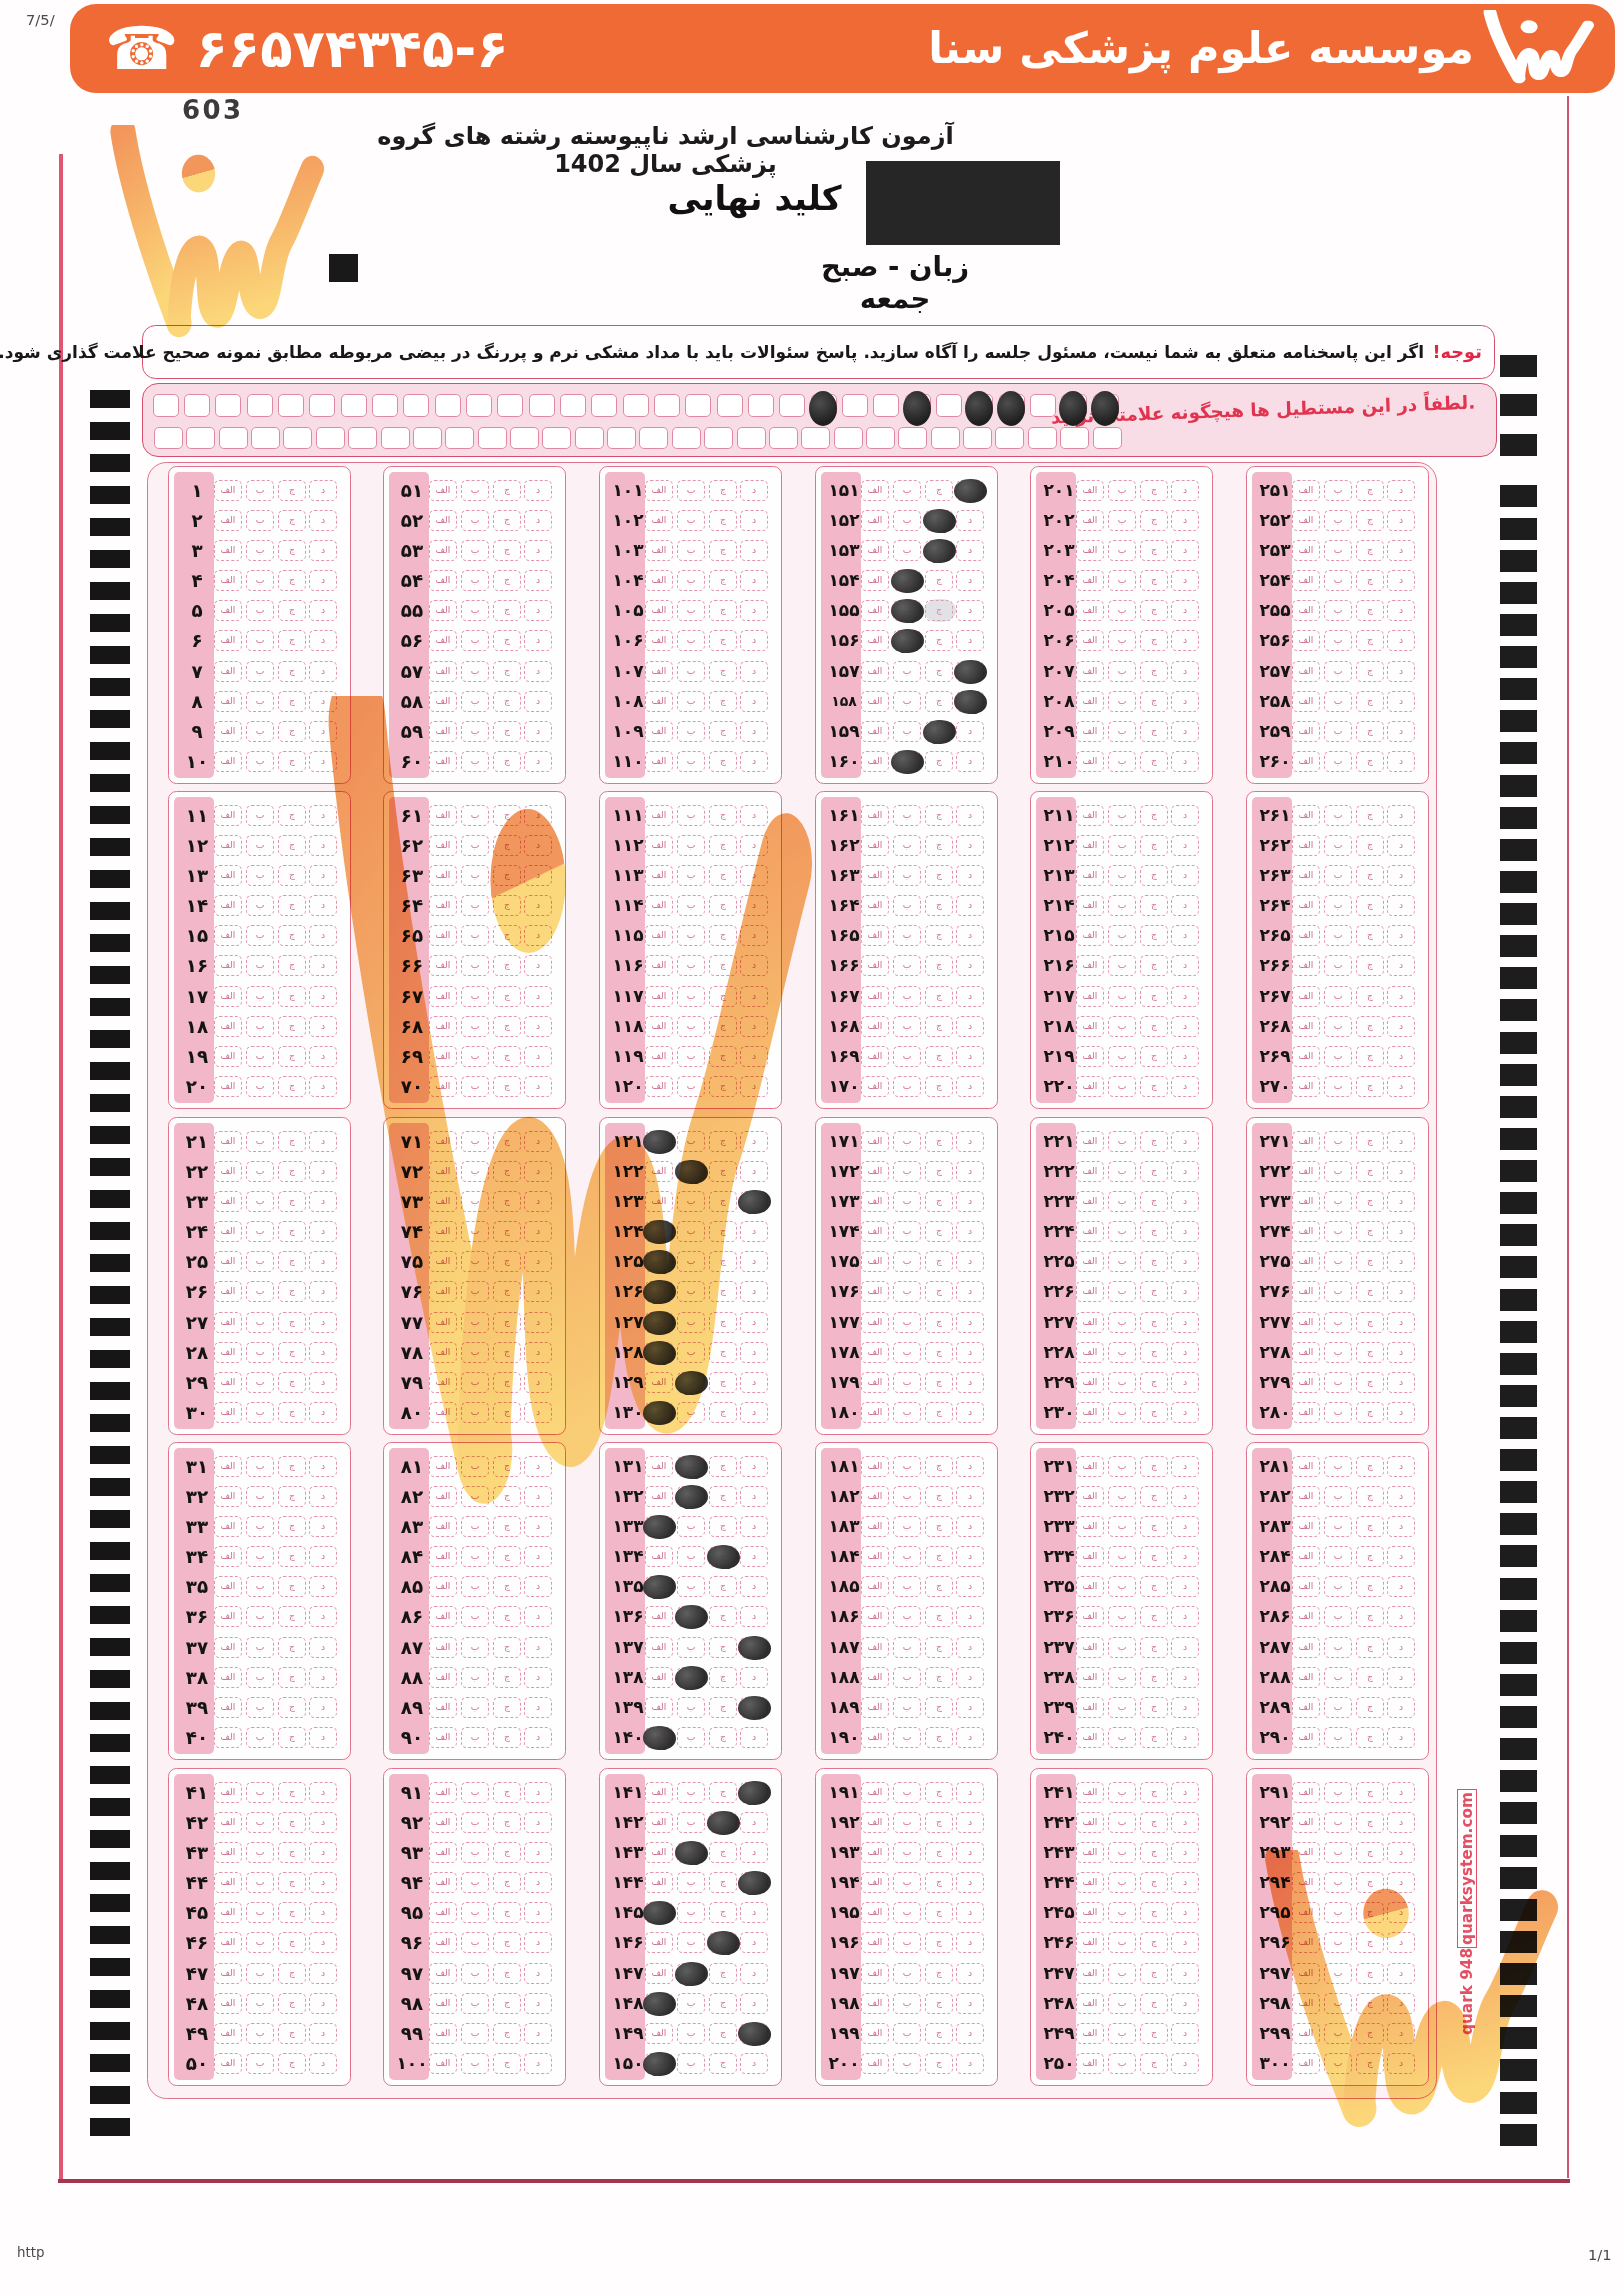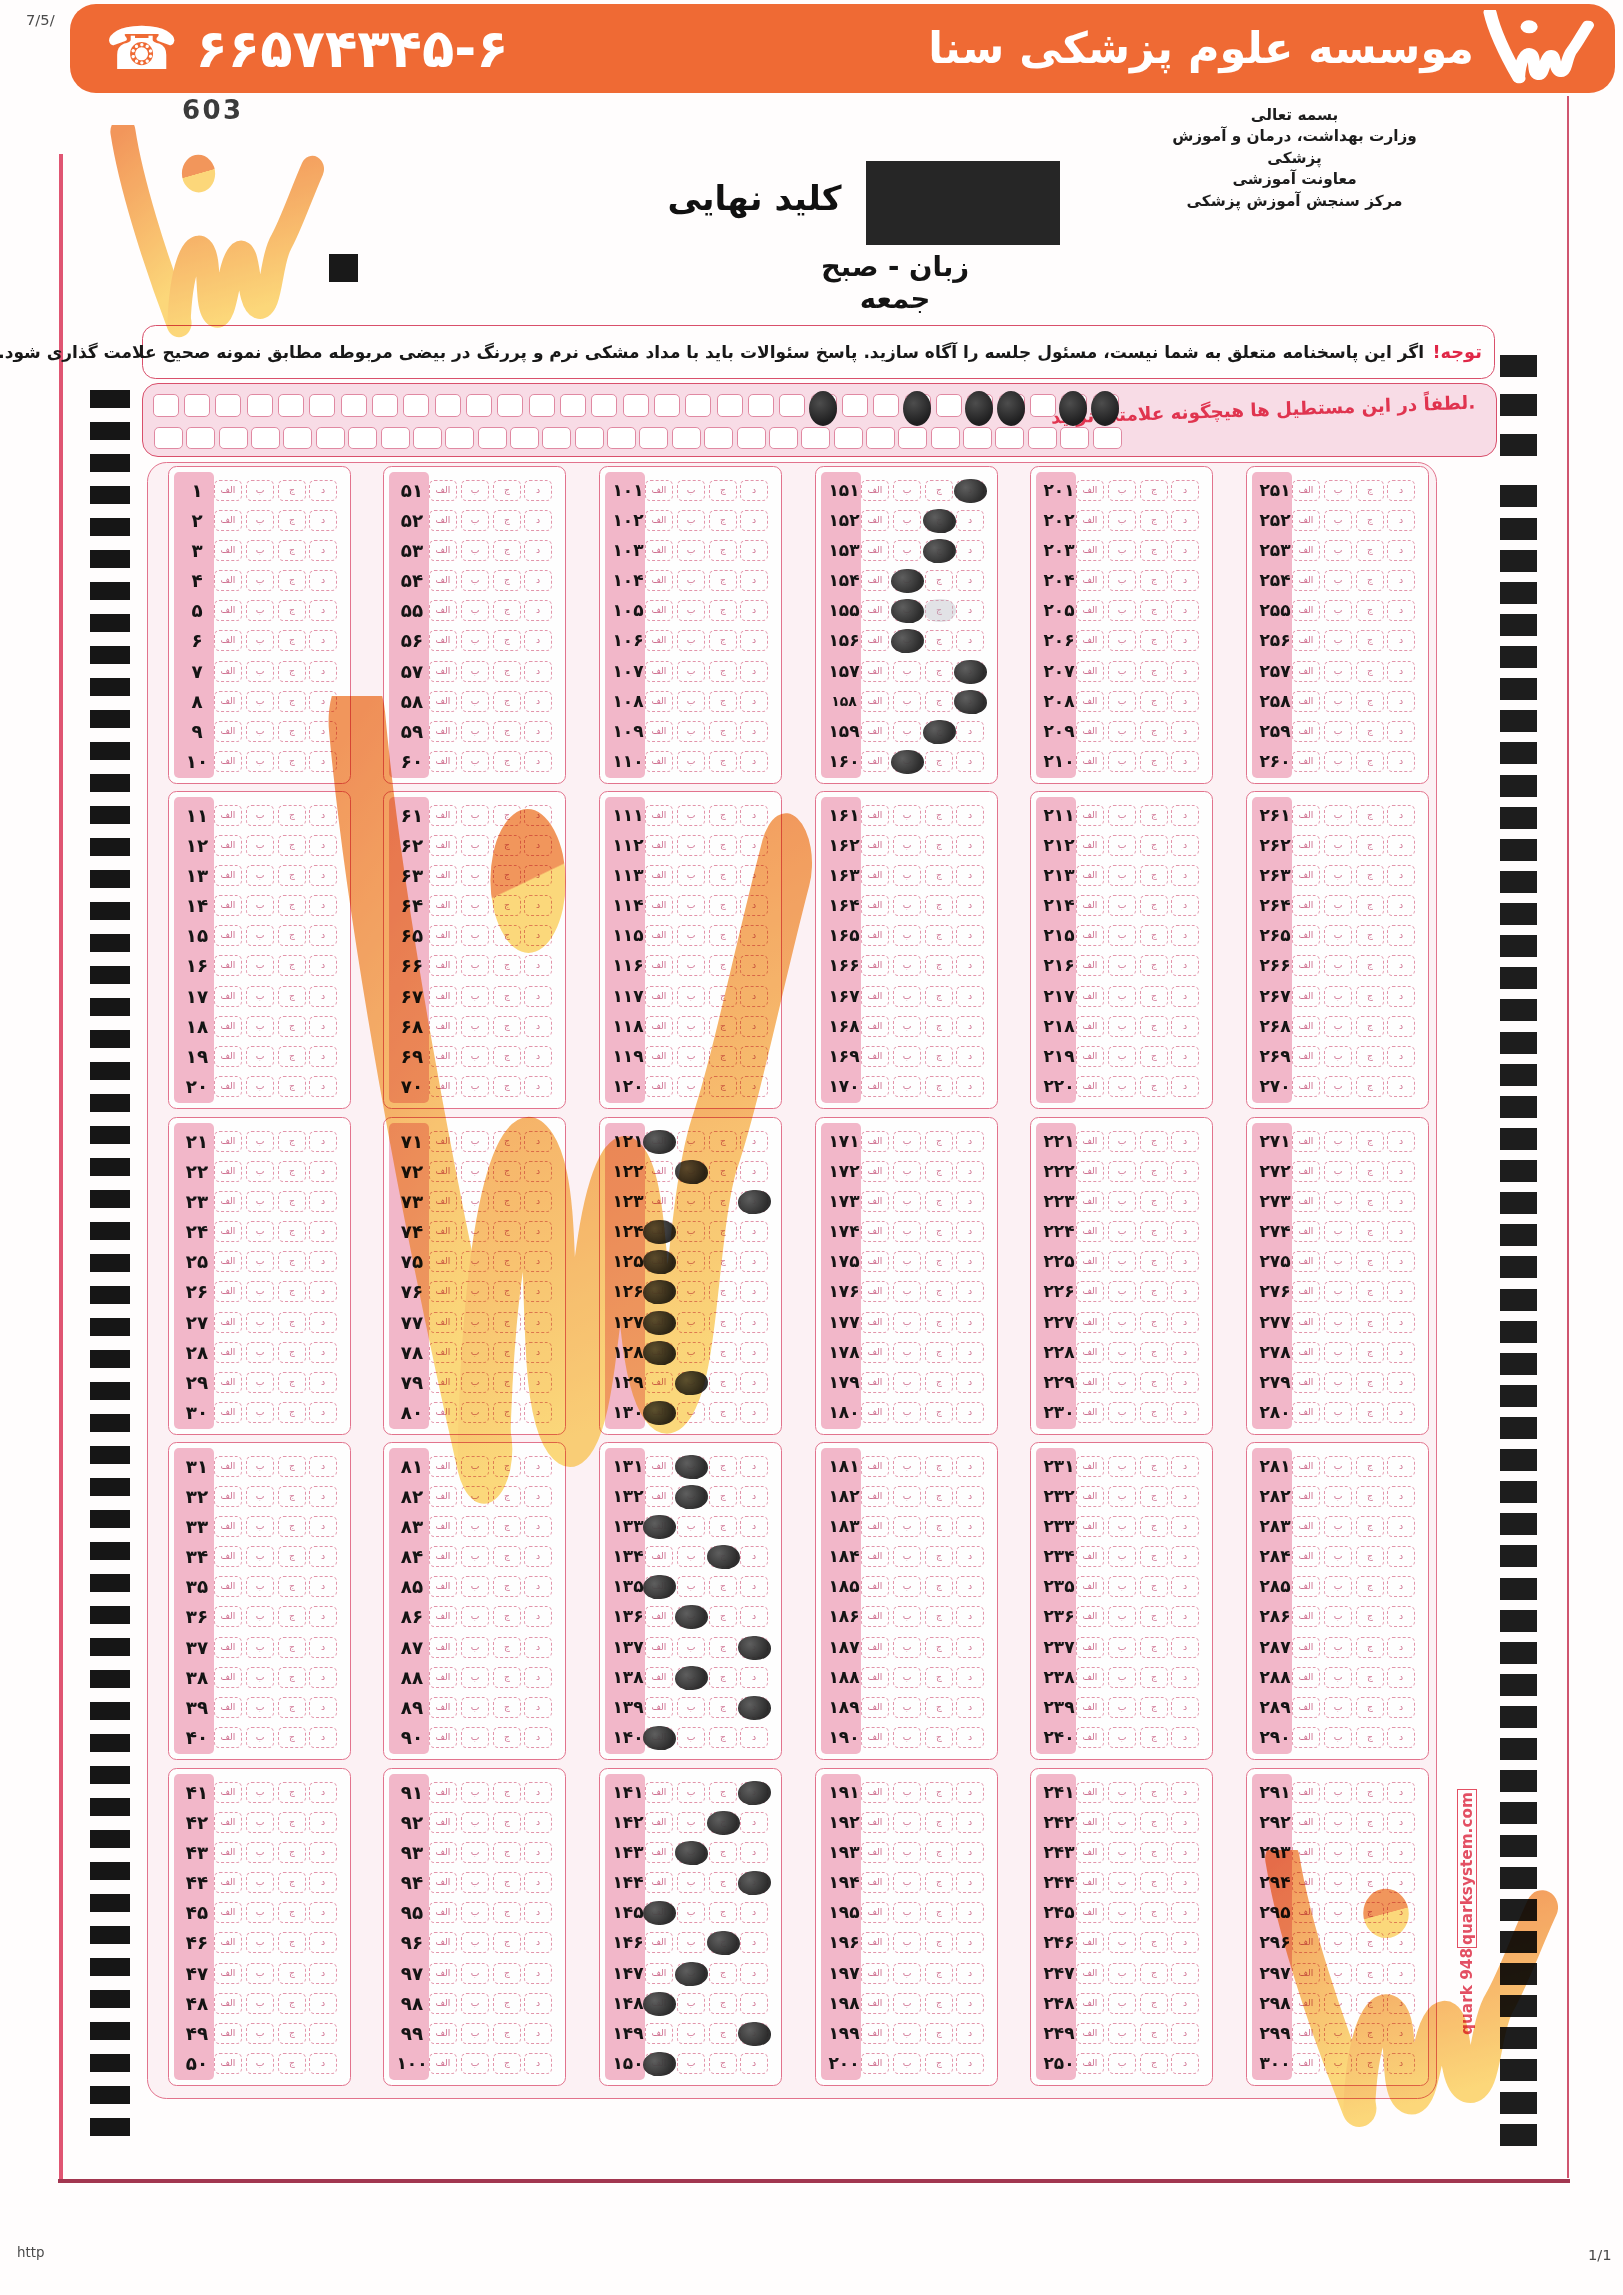--- a/index.html
+++ b/index.html
@@ -99,26 +99,21 @@
     <svg class="logo-svg" width="120" height="76" viewBox="0 0 120 100" preserveAspectRatio="none" style="margin-right:21px;">
         <use href="#sig" stroke="#ffffff"></use>
       </svg>
   </div>
 
   <div class="vline" style="left:59px;top:154px;width:4.3px;height:2025px;"></div>
   <div class="vline" style="left:1567px;top:96px;width:2.4px;height:2082px;background:#d05570;"></div>
   <div id="maroon-line"></div>
 
   <div class="abs" id="form-code">603</div>
-  <div class="abs rtl" id="ministry">
-      <div>بسمه تعالی</div>
-      <div>وزارت بهداشت، درمان و آموزش پزشکی</div>
-      <div>معاونت آموزشی</div>
-      <div>مرکز سنجش آموزش پزشکی</div>
-    </div>
+  <div class="abs rtl" id="exam-title">آزمون کارشناسی ارشد ناپیوسته رشته های گروه پزشکی سال 1402</div>
   <div class="abs rtl" id="key-label">کلید نهایی</div>
   <div class="abs" id="redaction-box"></div>
   <div class="abs rtl" id="session-label">زبان - صبح جمعه</div>
   <div class="abs" id="black-square"></div>
 
   <div class="abs rtl" id="notice-box">
     <span class="nprefix">توجه!</span>
     <span class="ntext">اگر این پاسخنامه متعلق به شما نیست، مسئول جلسه را آگاه سازید. پاسخ سئوالات باید با مداد مشکی نرم و پررنگ در بیضی مربوطه مطابق نمونه صحیح علامت گذاری شود.</span>
     <span class="mark-gap"></span>
 

